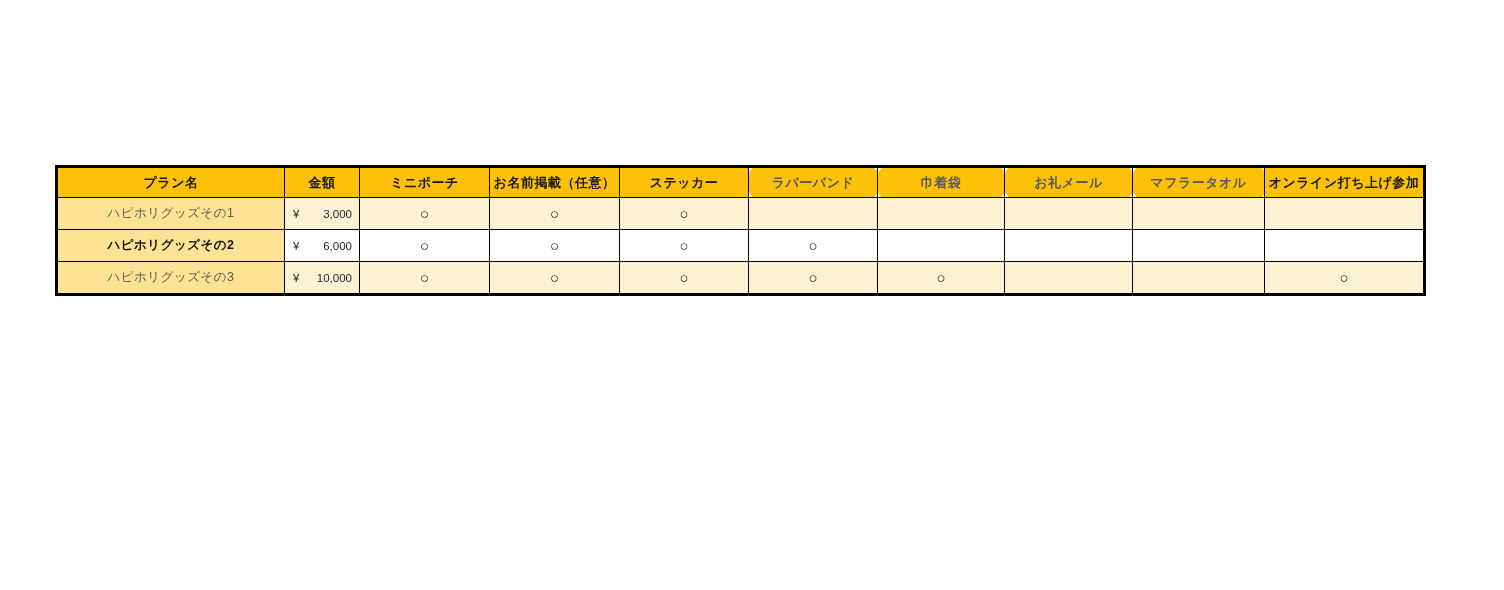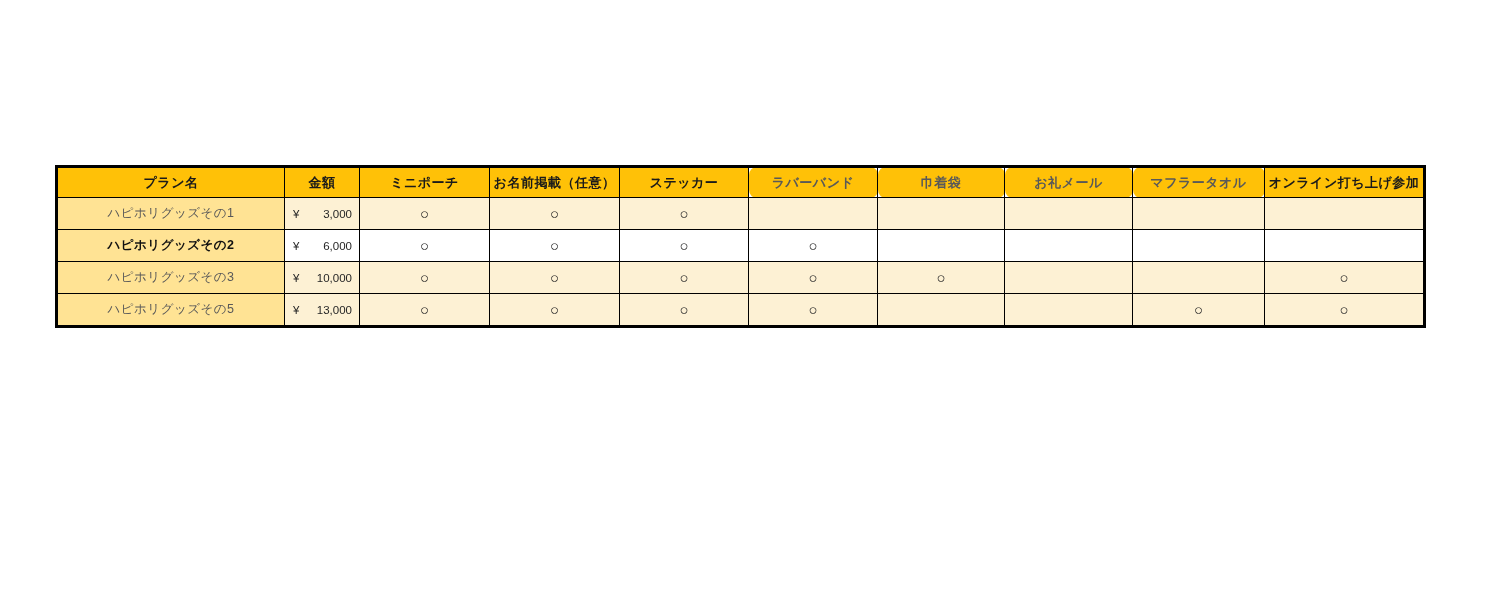--- a/index.html
+++ b/index.html
@@ -151,32 +151,15 @@
           </td>
         <td class="mark">○</td>
         <td class="mark">○</td>
         <td class="mark">○</td>
         <td class="mark">○</td>
         <td class="mark">○</td>
         <td class="mark"></td>
         <td class="mark"></td>
         <td class="mark">○</td>
       </tr>
-      <tr class="band">
-        <td class="plan">ハピホリグッズその5</td>
-        <td class="amount">
-            <div class="amount-inner">
-              <span>¥</span>
-              <span>13,000</span>
-            </div>
-          </td>
-        <td class="mark">○</td>
-        <td class="mark">○</td>
-        <td class="mark">○</td>
-        <td class="mark">○</td>
-        <td class="mark"></td>
-        <td class="mark"></td>
-        <td class="mark">○</td>
-        <td class="mark">○</td>
-      </tr>
     </tbody>
   </table>
 </div>
 
 </body></html>

